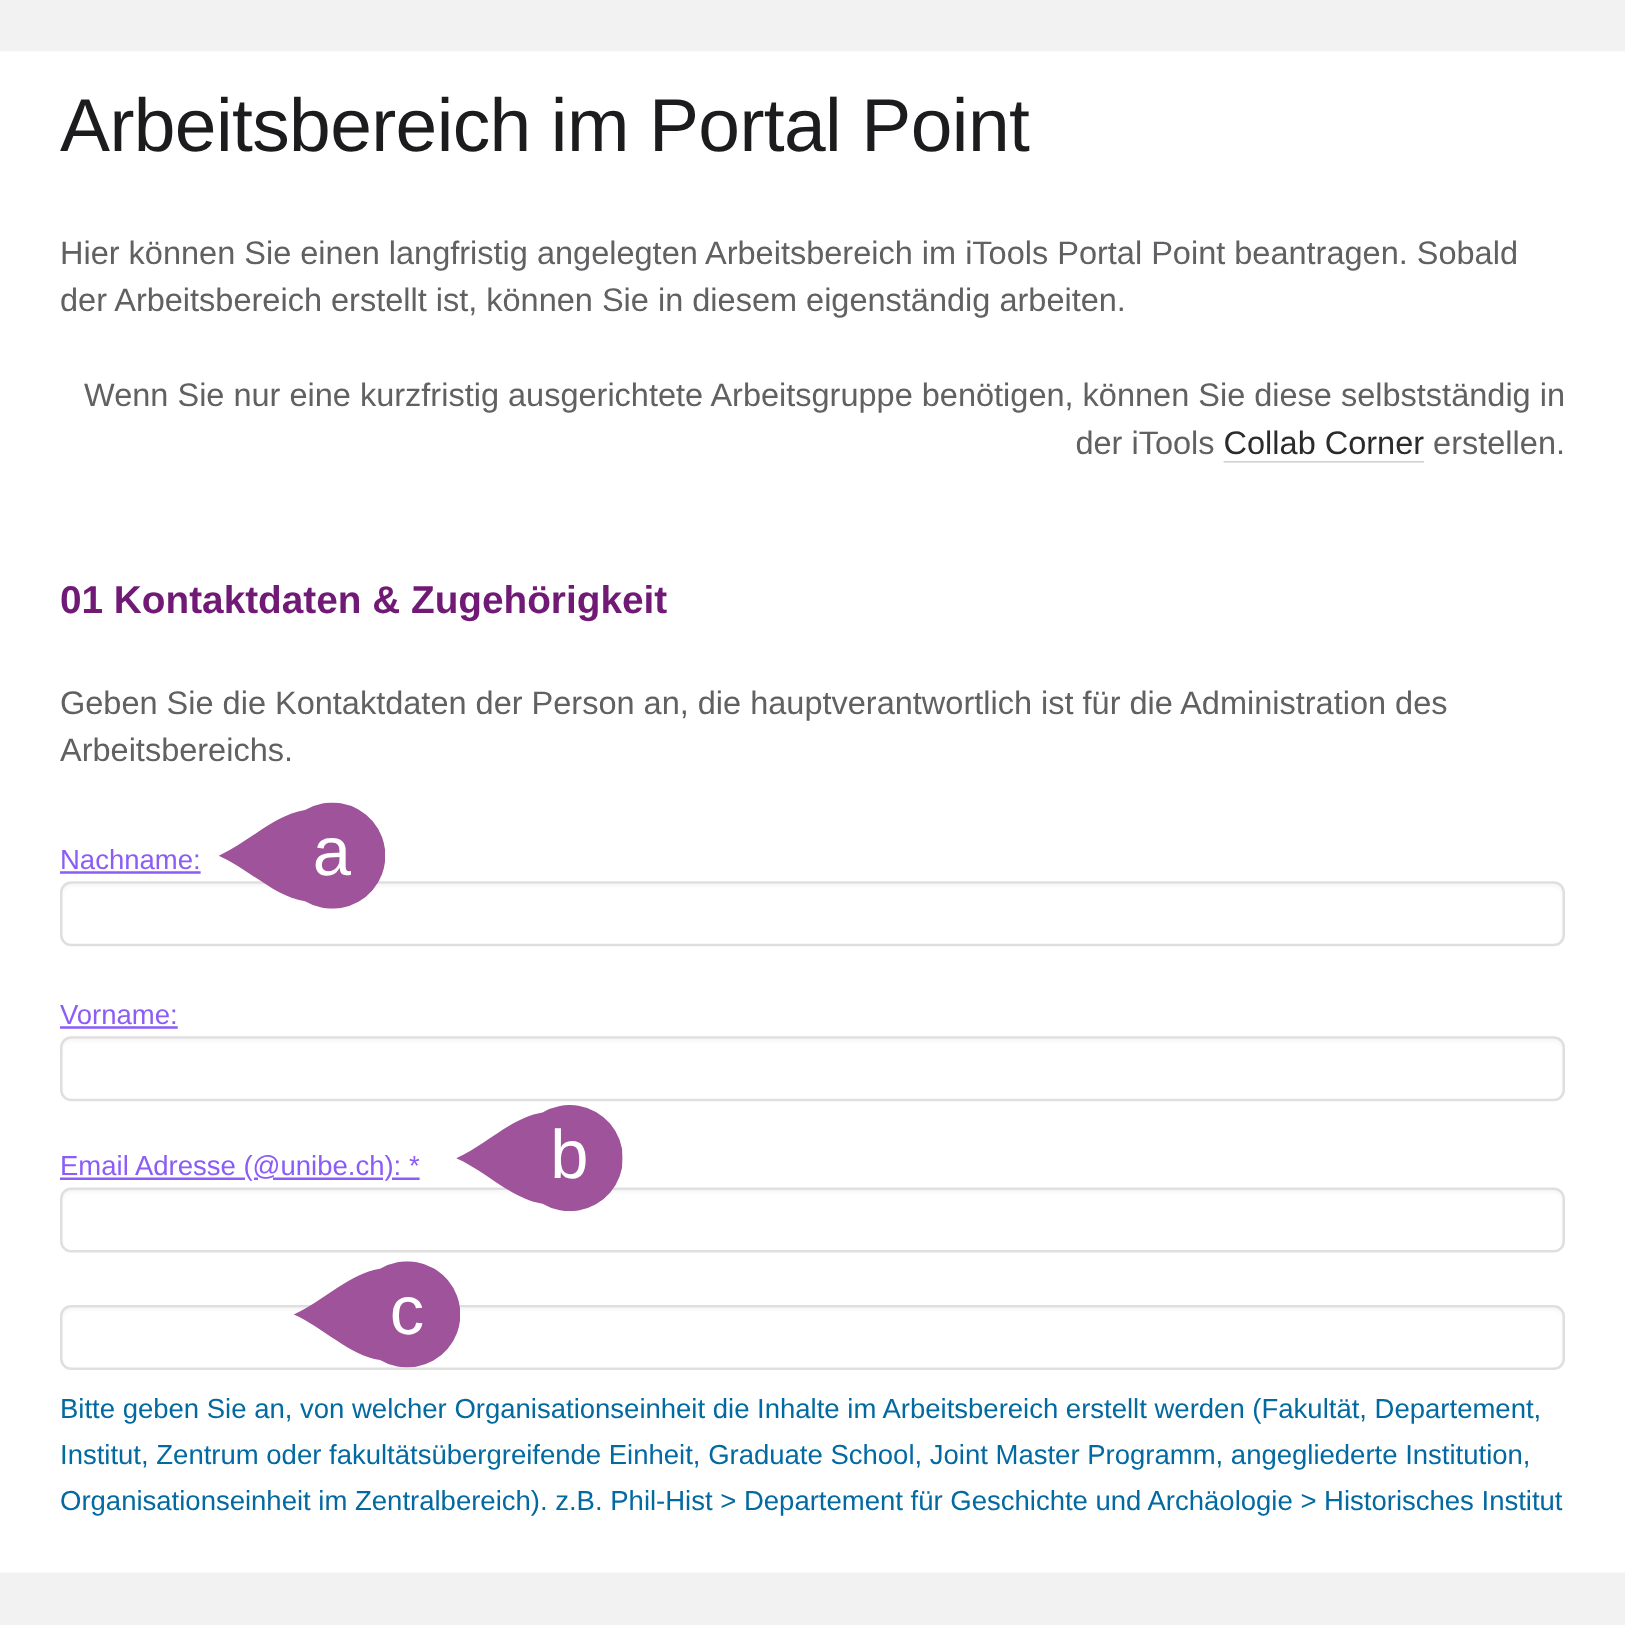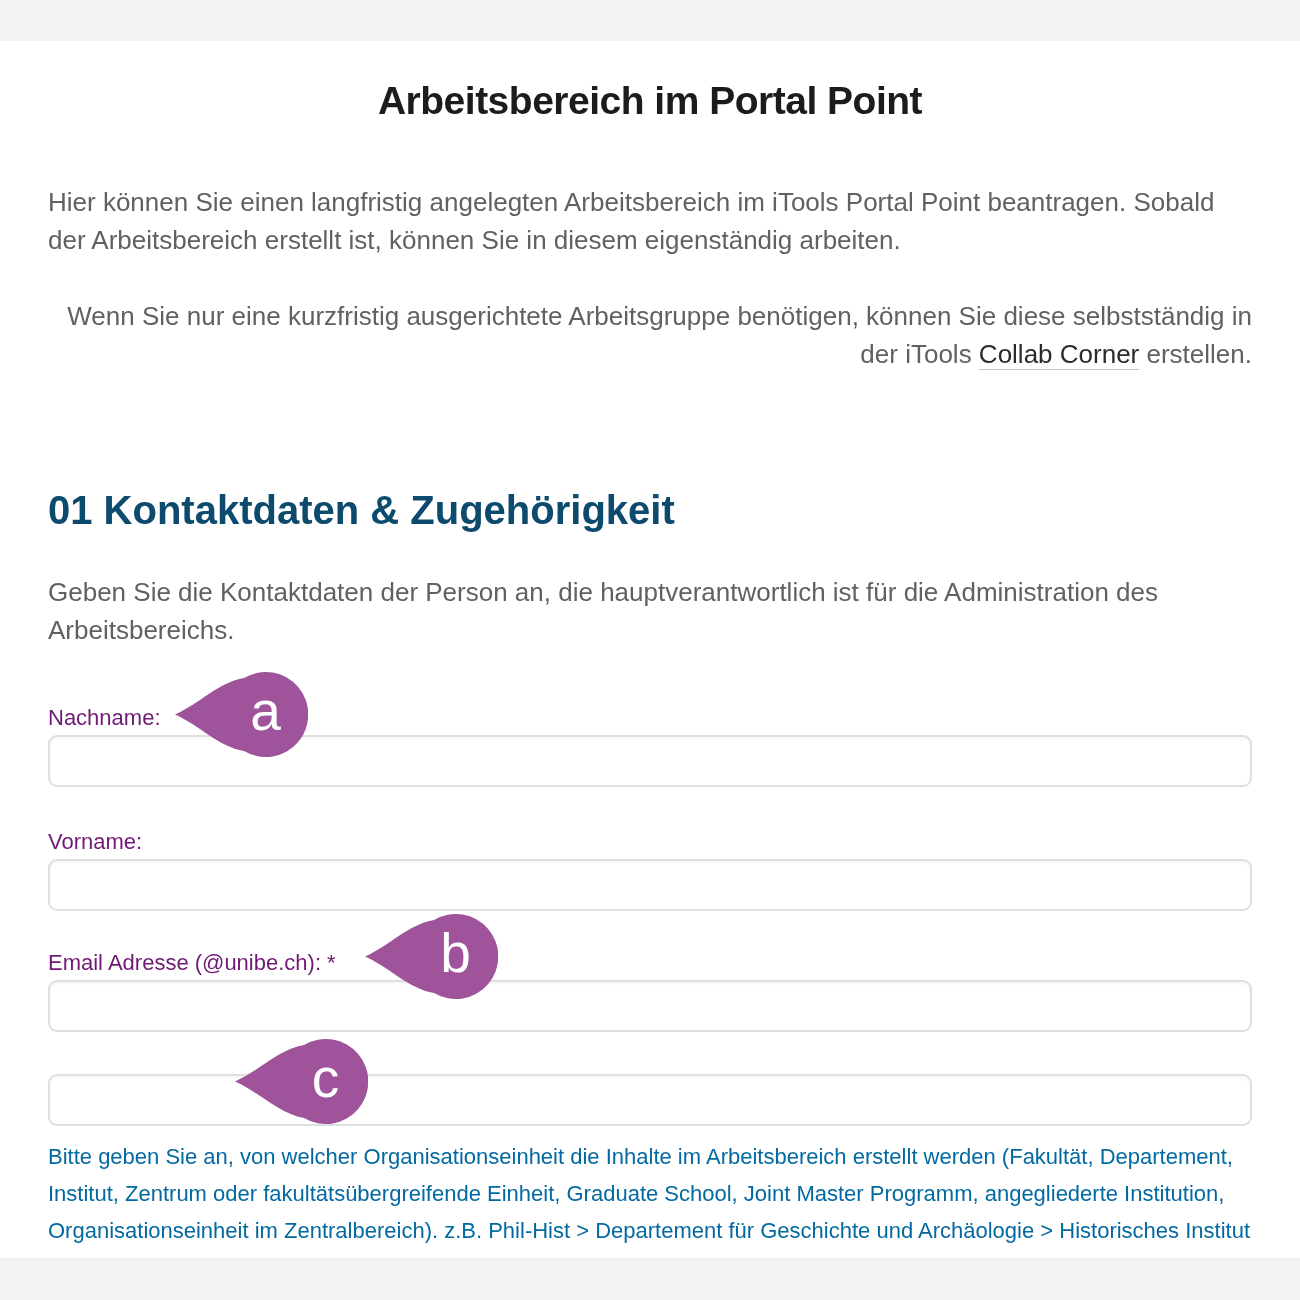--- a/index.html
+++ b/index.html
@@ -17,60 +17,60 @@
   .strip-top { height: 41px; }
   .strip-bottom { height: 42px; }
   .content {
     flex: 1 1 auto;
     padding: 24px 48px 0;
     position: relative;
     overflow: hidden;
   }
   h1.page-title {
     margin: 0;
-    font-size: 39px;
+    font-size: 60px;
     line-height: 72px;
-    font-weight: 700;
+    font-weight: 400;
     color: #1c1c1e;
     letter-spacing: -0.5px;
-    text-align: center;
   }
   p.body-text {
     margin: 0;
     font-size: 26px;
     line-height: 38px;
     color: #616163;
   }
   p.intro-1 { margin-top: 46px; }
   p.intro-2 { margin-top: 38px; text-align: right; }
   a.inline-link {
     color: #2b2b2d;
     text-decoration: underline;
     text-decoration-color: #c6c6c6;
     text-decoration-thickness: 1px;
     text-underline-offset: 6px;
     cursor: pointer;
   }
   h2.section-heading {
-    margin: 118px 0 0;
-    font-size: 40px;
+    margin: 88px 0 0;
+    font-size: 31px;
     line-height: 38px;
     font-weight: 700;
-    color: #0c4a6e;
+    color: #701a75;
   }
   p.section-desc { margin-top: 44px; }
   .field { position: relative; }
   .field-1 { margin-top: 54px; }
   .field-2 { margin-top: 40px; }
   .field-3 { margin-top: 37px; }
   .field-4 { margin-top: 42px; }
   .field-label {
     font-size: 22px;
     line-height: 30px;
-    color: #701a75;
+    color: #8b5cf6;
+    text-decoration: underline;
   }
   .field-input {
     display: block;
     width: 100%;
     height: 52px;
     margin-top: 2px;
     background: #ffffff;
     border: 2px solid #dfdfdf;
     border-radius: 9px;
     box-shadow: inset 0 2px 3px rgba(0,0,0,0.04);

